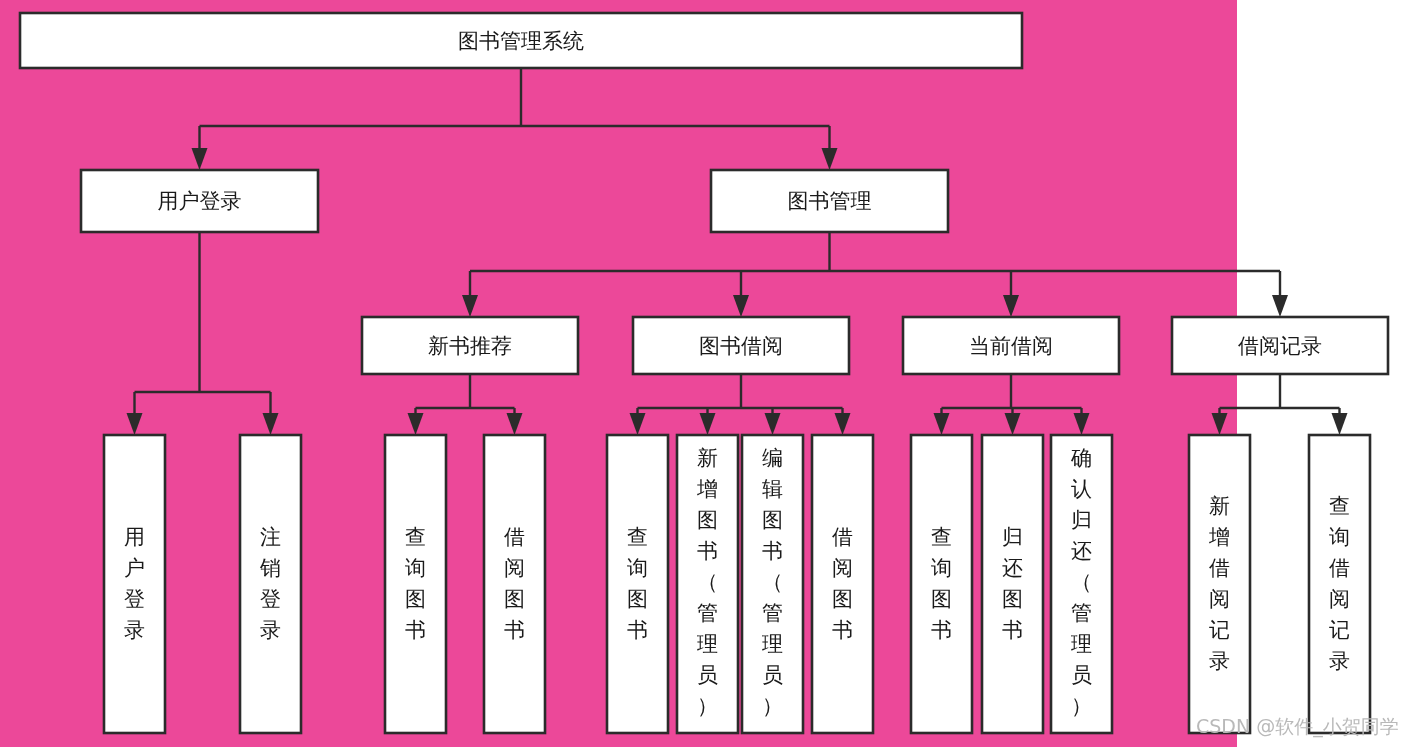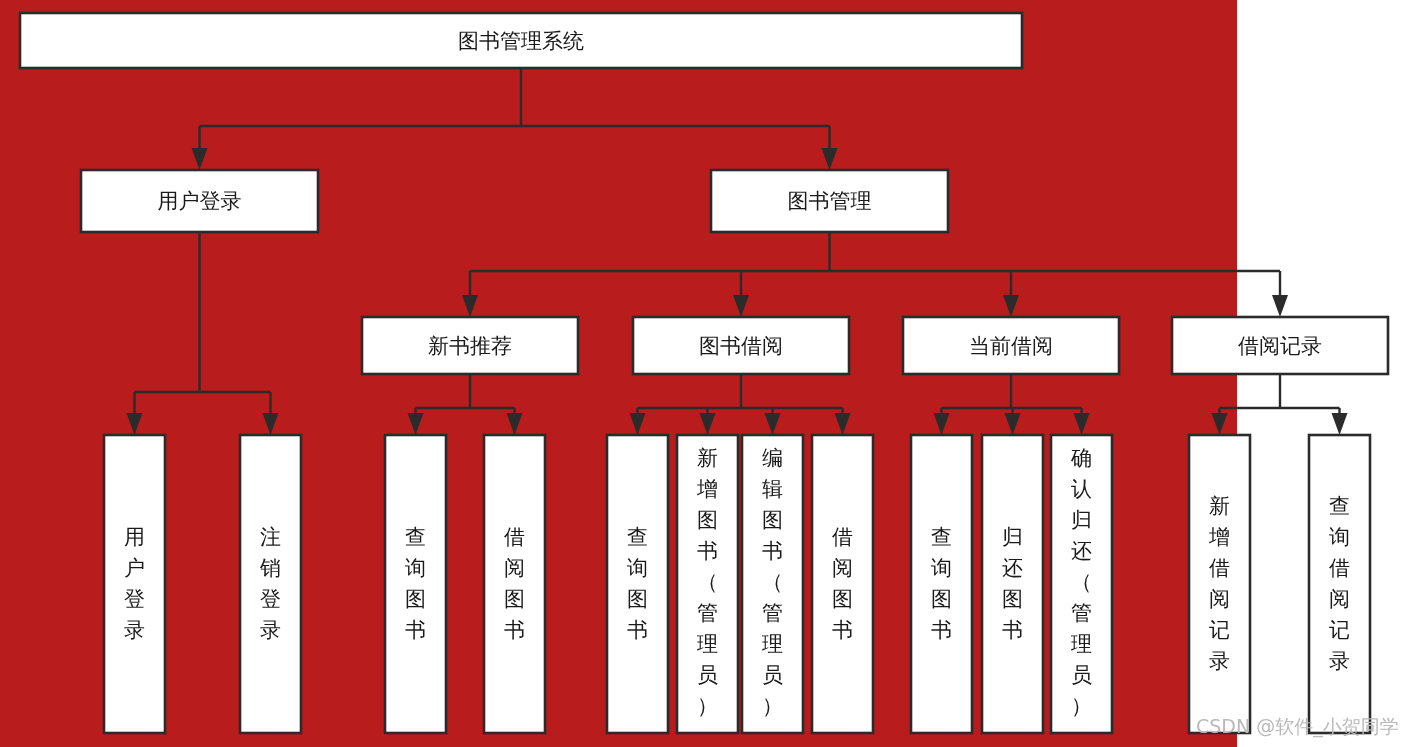--- a/index.html
+++ b/index.html
@@ -10,21 +10,21 @@
   body {
     width: 1405px;
     height: 747px;
     overflow: hidden;
     font-family: "DejaVu Sans", "Liberation Sans", sans-serif;
   }
   #diagram-root {
     position: relative;
     width: 1237px;
     height: 747px;
-    background: #b91c1c;
+    background: #ec4899;
   }
   svg#flowchart {
     position: absolute;
     top: 0;
     left: 0;
     width: 1405px;
     height: 747px;
     display: block;
   }
   .node-box {

